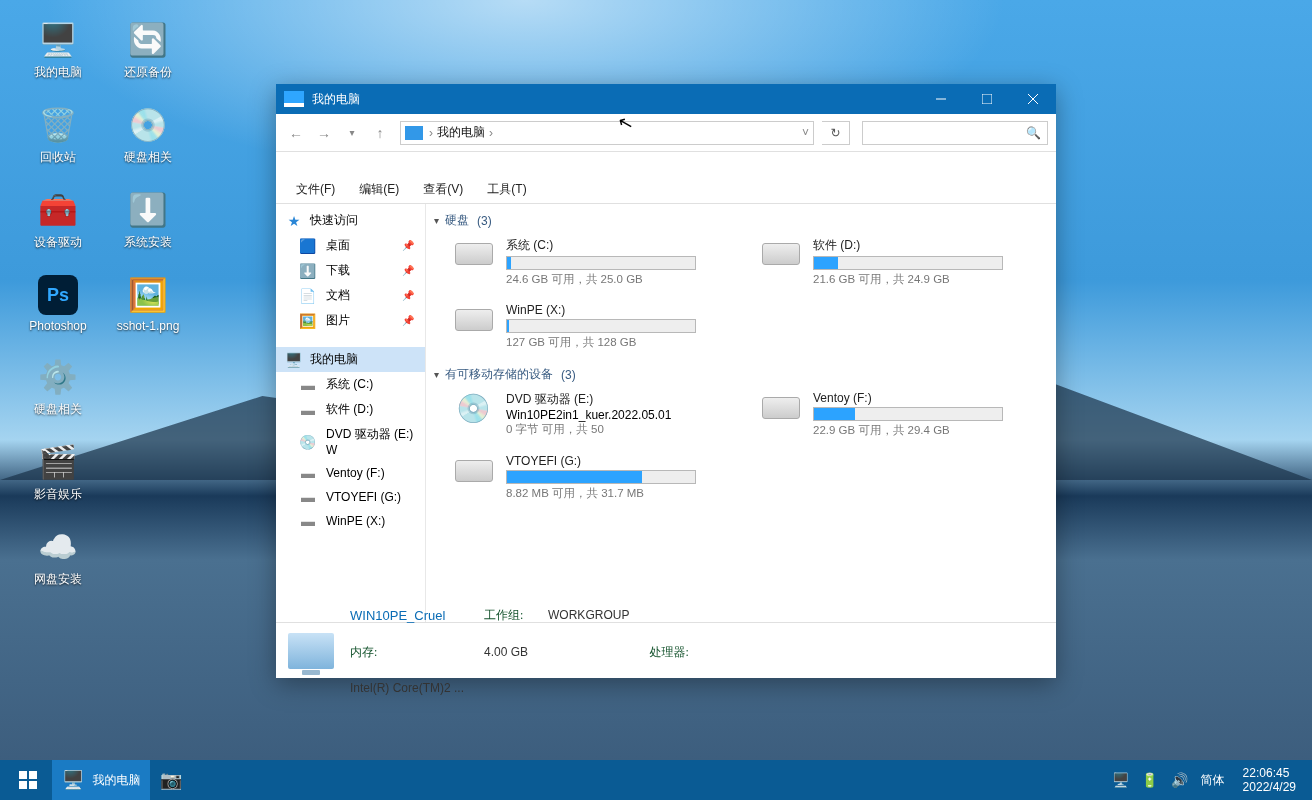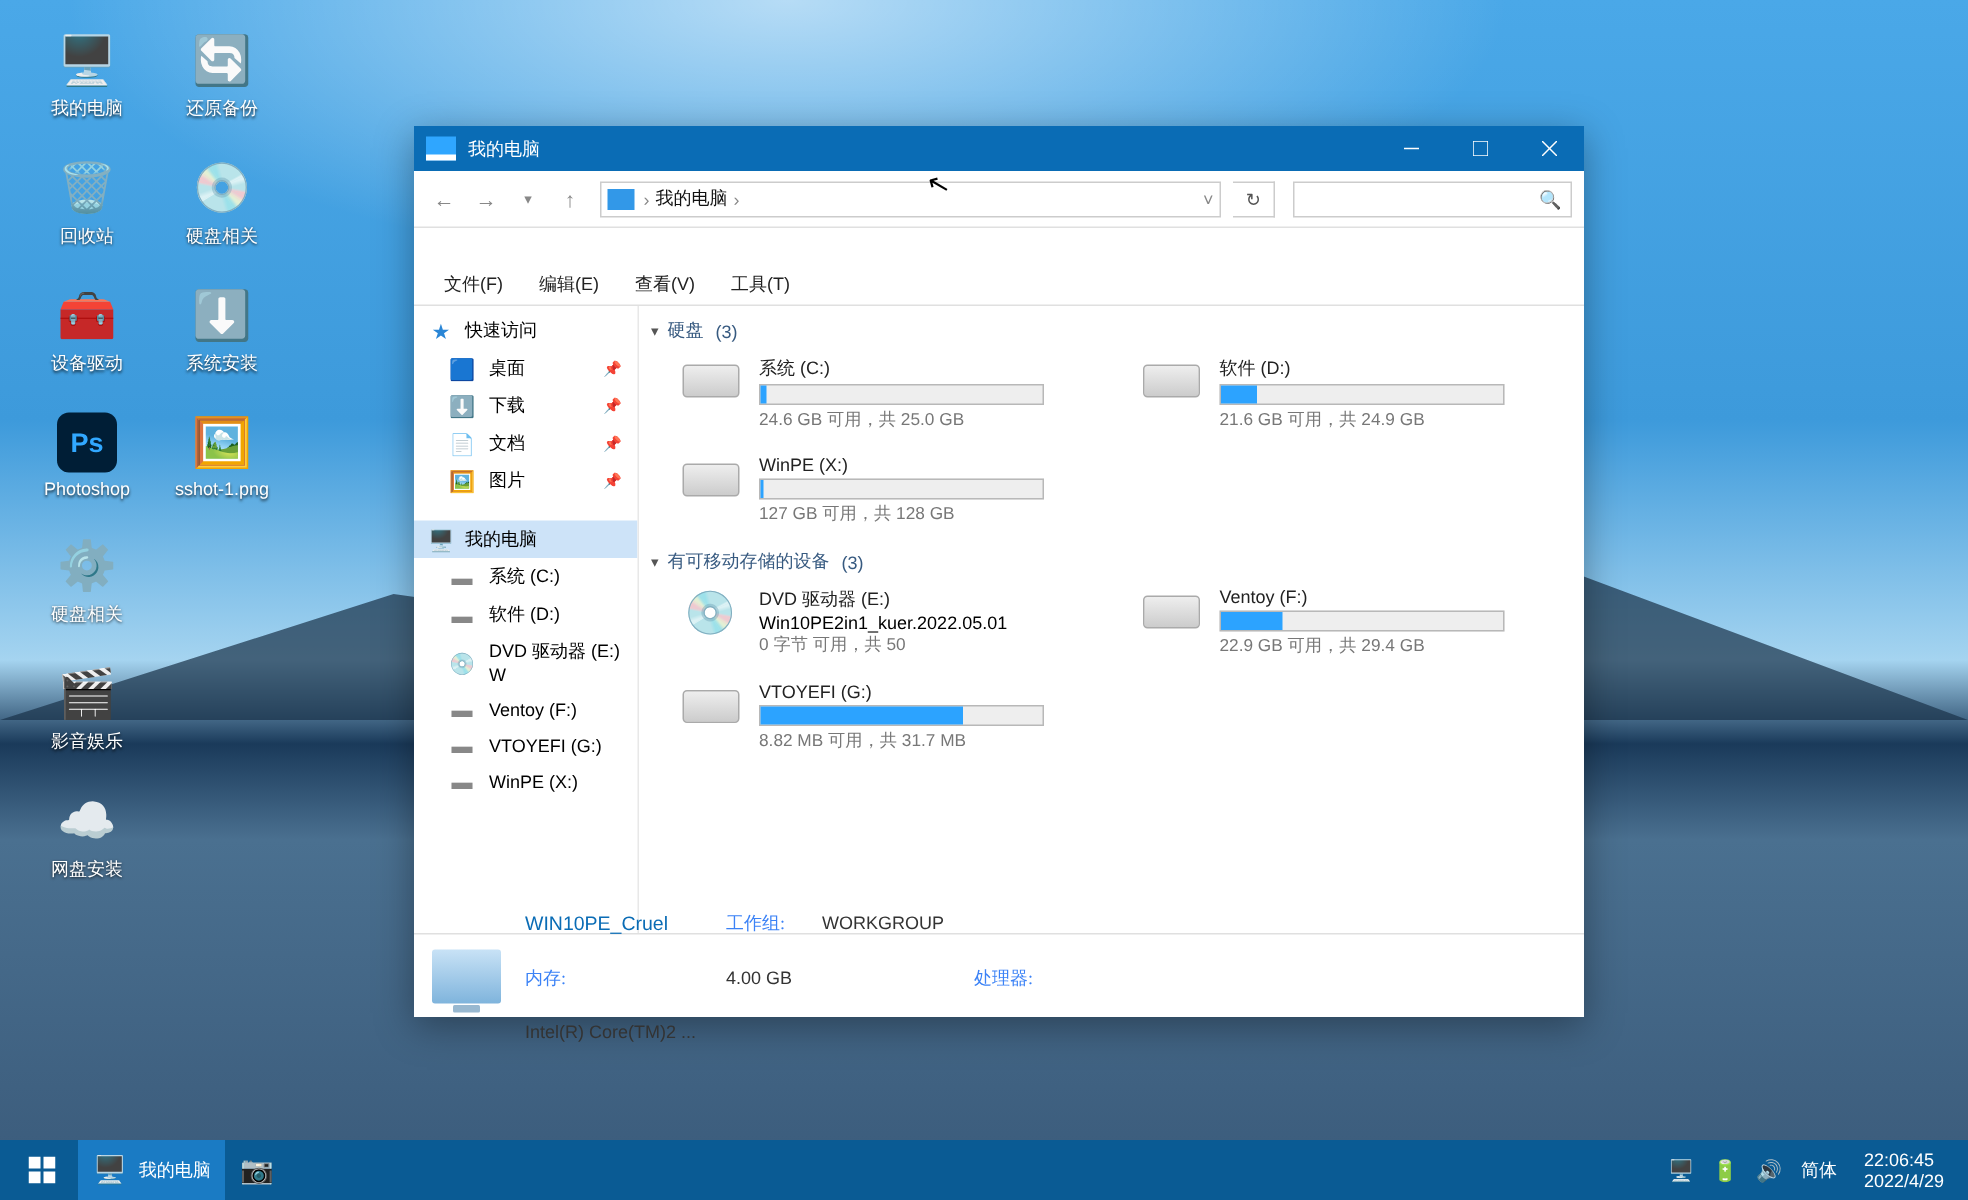--- a/index.html
+++ b/index.html
@@ -57,21 +57,21 @@
 .dinfo { flex:1; }
 .dname { font-size:12px; color:#222; }
 .bar { width:190px; height:14px; border:1px solid #b8b8b8; background:#eee; margin:2px 0; position:relative; }
 .bar .fill { position:absolute; inset:0; background:#2ca3ff; width:0; right:auto; }
 .dtext { font-size:11.5px; color:#777; }
 
 .details { border-top:1px solid #e0e0e0; height:56px; display:flex; align-items:center; padding:0 12px; gap:16px; }
 .details .pc { width:46px; height:36px; background:linear-gradient(#c8e2f6,#7fb4dc); border-radius:2px; position:relative; }
 .details .pc::after { content:""; position:absolute; bottom:-6px; left:14px; width:18px; height:5px; background:#98b8d0; border-radius:1px; }
 .details .info { display:grid; grid-template-columns:auto auto auto auto; column-gap:14px; row-gap:2px; font-size:12px; align-items:center;gap:20px; }
-.details .info .k { color:#3b82f6;font-family:Liberation Serif, serif; }
+.details .info .k { color:#14532d;font-family:Liberation Serif, serif; }
 .details .info .v { color:#333; }
 .details .name { font-size:13px; color:#0a6cb5; font-weight:500; margin-right:4px; grid-column:1; }
 
 .status { height:24px; border-top:1px solid #e0e0e0; display:flex; align-items:center; padding:0 10px; font-size:12px; color:#444; }
 .status .views { margin-left:auto; display:flex; gap:2px; }
 .status .vbtn { width:20px; height:18px; border:1px solid #ccc; cursor:pointer; display:flex; align-items:center; justify-content:center; font-size:10px; color:#555; }
 
 .taskbar { position:absolute; left:0; right:0; bottom:0; height:40px; background:#0a5b94; display:flex; align-items:center; color:#fff; padding:0 4px; }
 .startbtn { width:48px; height:40px; display:flex; align-items:center; justify-content:center; cursor:pointer; }
 .startbtn svg { width:18px; height:18px; }

